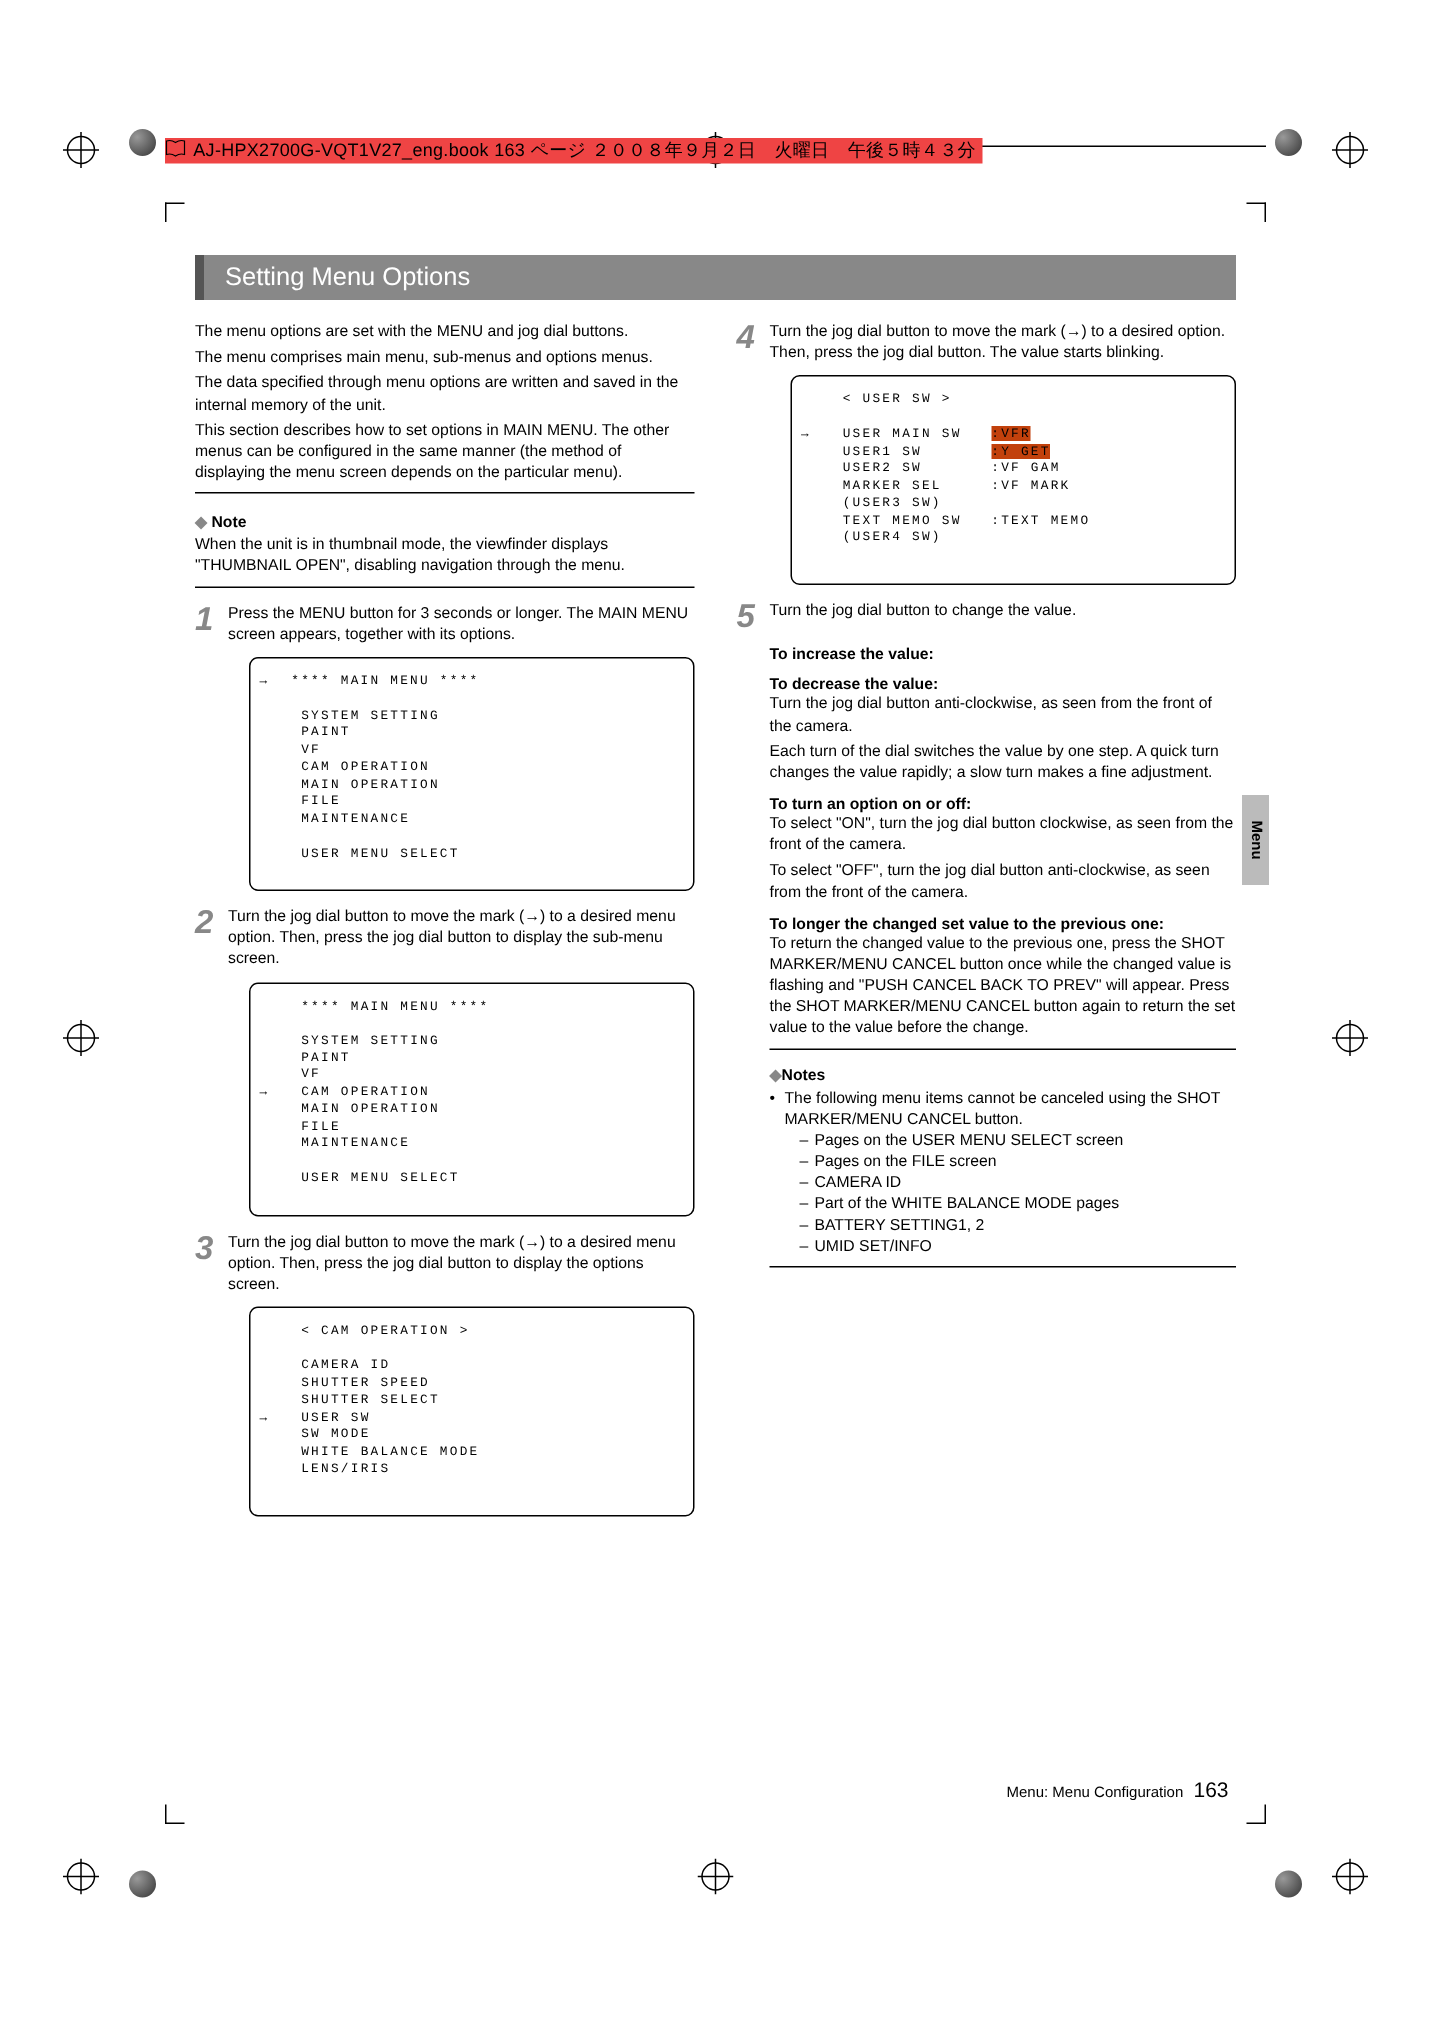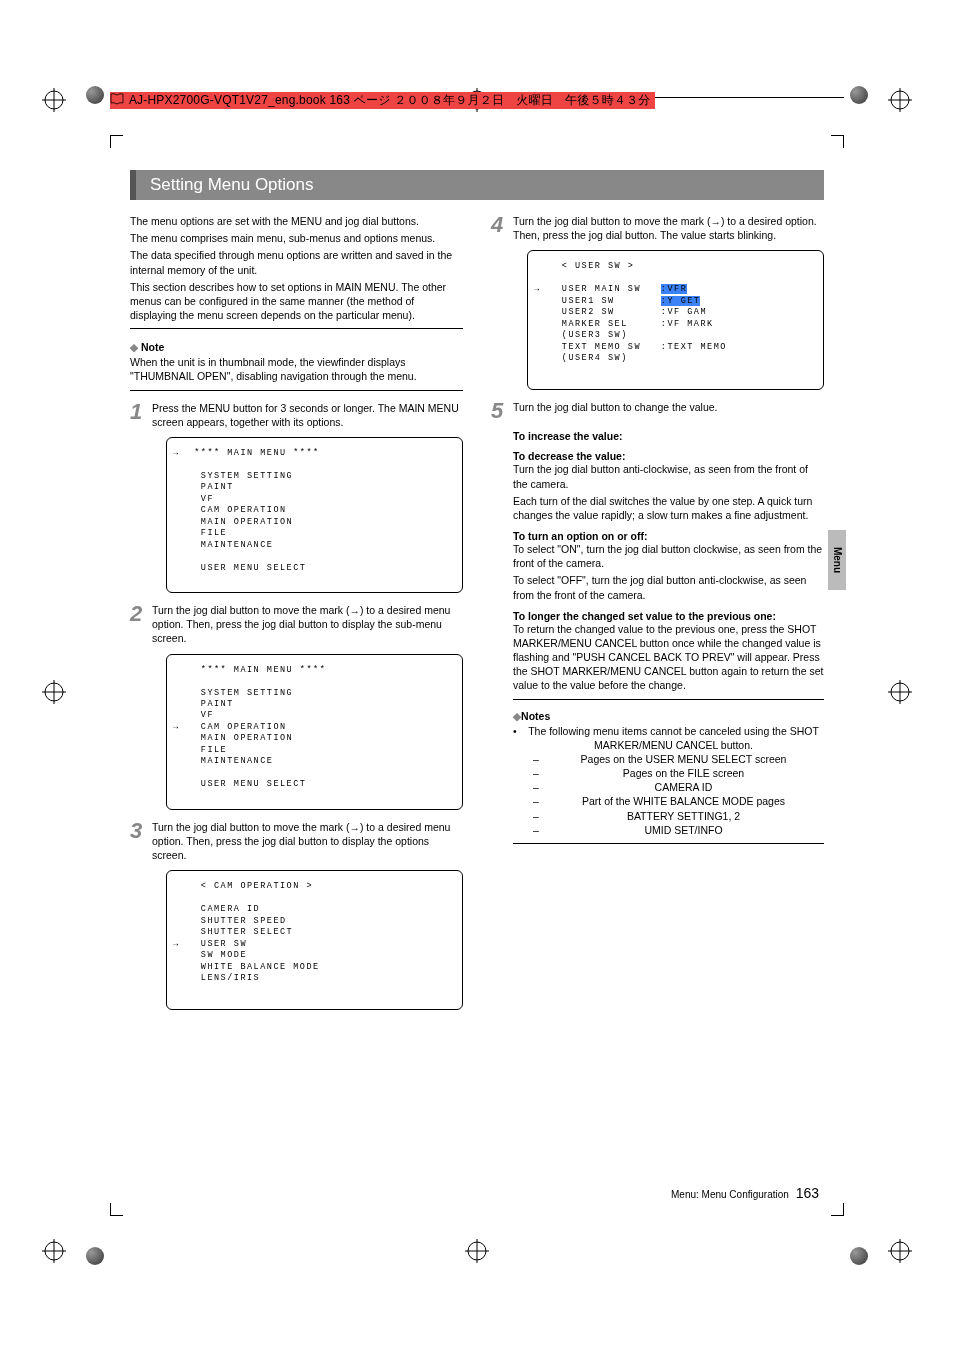--- a/index.html
+++ b/index.html
@@ -119,21 +119,21 @@
     letter-spacing: 1.5px;
     line-height: 1.35;
     white-space: pre;
     position: relative;
     min-height: 110px;
   }
   .screen .arrow { position: absolute; left: 6px; }
   .sub-head { font-weight: bold; font-size: 10.5px; margin-top: 8px; }
   .notes-head { font-size: 10.5px; font-weight: bold; margin-top: 10px; }
   .notes-head::before { content: "◆"; color: #888; }
-  .bullet-list { margin: 2px 0 0 0; padding: 0; list-style: none; text-align: center; }
+  .bullet-list { margin: 2px 0 0 0; padding: 0; list-style: none; }
   .bullet-list > li { font-size: 10.5px; line-height: 1.35; padding-left: 10px; position: relative; margin-bottom: 2px;}
   .bullet-list > li::before { content: "•"; position: absolute; left: 0; }
   .dash-list { margin: 0; padding: 0 0 0 10px; list-style: none; }
   .dash-list li { font-size: 10.5px; line-height: 1.35; padding-left: 10px; position: relative; }
   .dash-list li::before { content: "–"; position: absolute; left: 0; }
   .side-tab {
     position: absolute;
     right: 108px;
     top: 530px;
     width: 18px;
@@ -162,21 +162,21 @@
     transform: translateX(-50%);
     width: 24px; height: 24px;
   }
   .center-reg-top {
     position: absolute;
     top: 88px;
     left: 50%;
     transform: translateX(-50%);
     width: 24px; height: 24px;
   }
-  .highlight { background: #3b82f6; }
+  .highlight { background: #c2410c; }
 </style>
 </head>
 <body>
 
 <div class="page">
 
   <div class="registration-mark reg-tl"><svg viewBox="0 0 24 24">
         <circle cx="12" cy="12" r="9" fill="none" stroke="#000" stroke-width="1"></circle>
         <line x1="12" y1="0" x2="12" y2="24" stroke="#000" stroke-width="1"></line>
         <line x1="0" y1="12" x2="24" y2="12" stroke="#000" stroke-width="1"></line>

